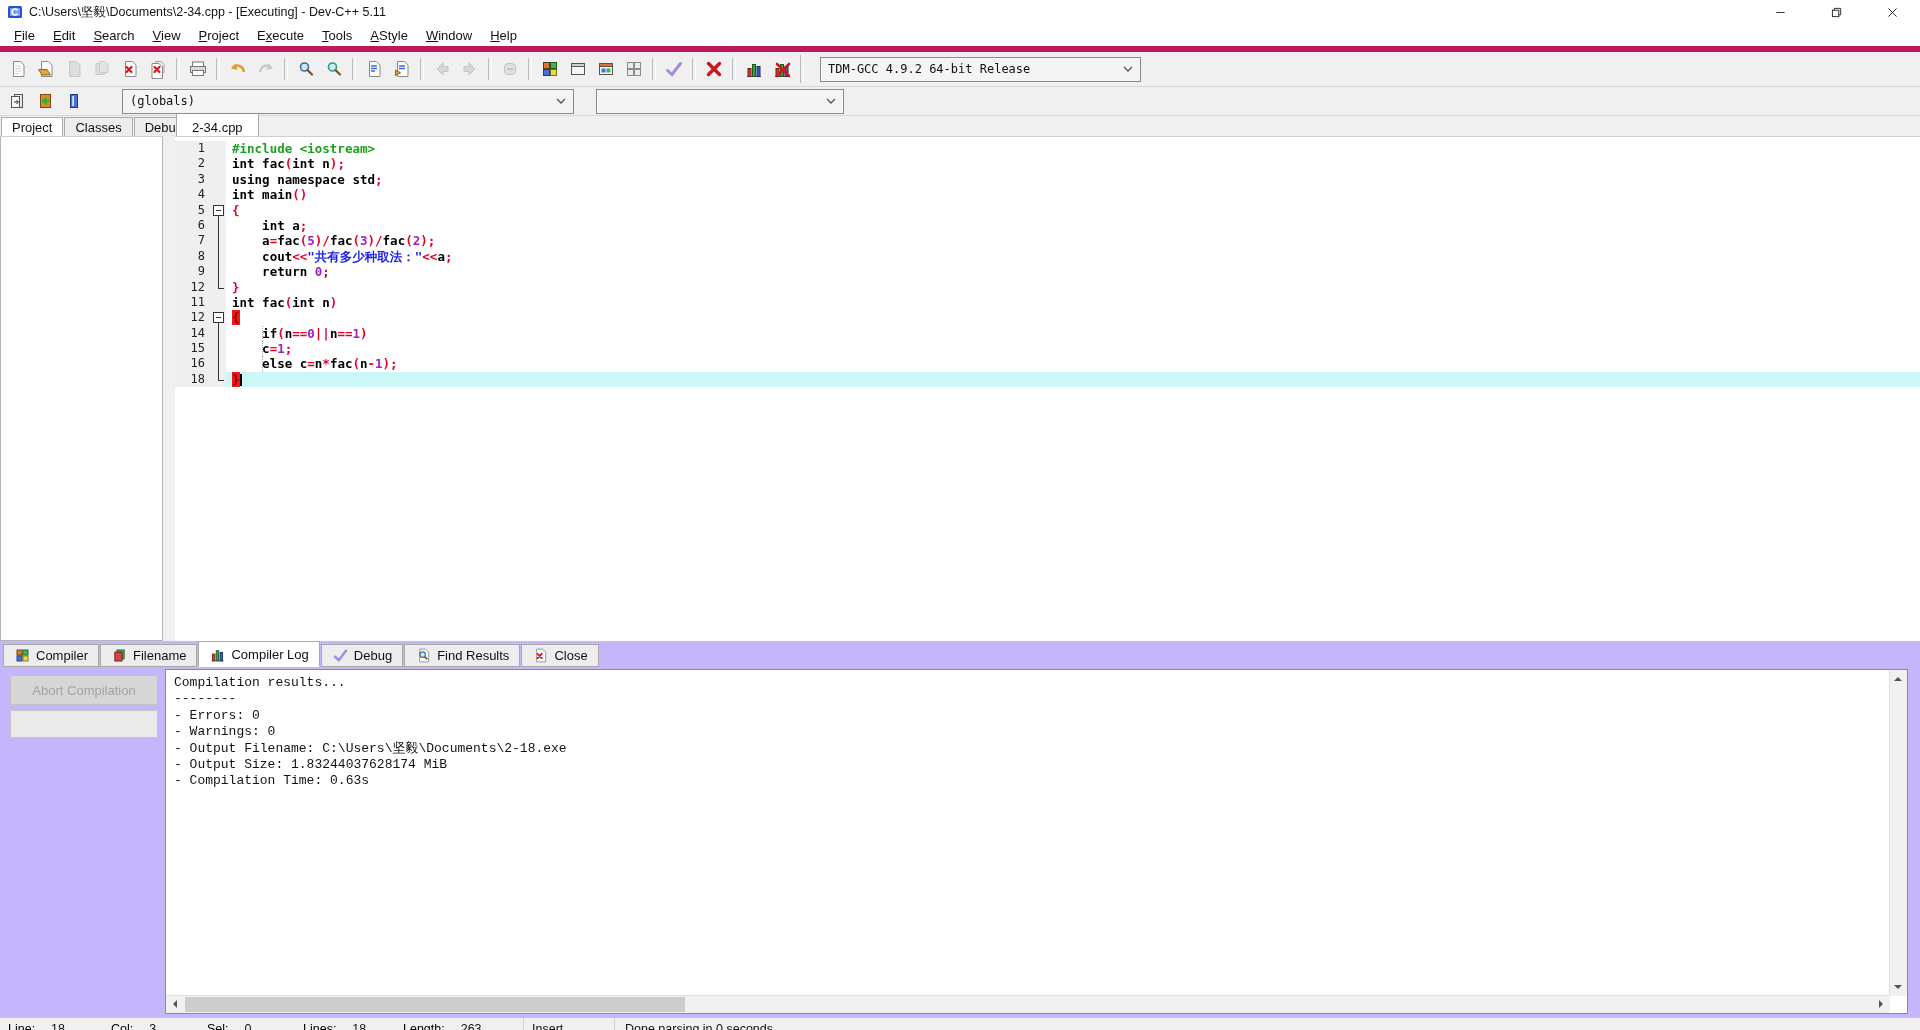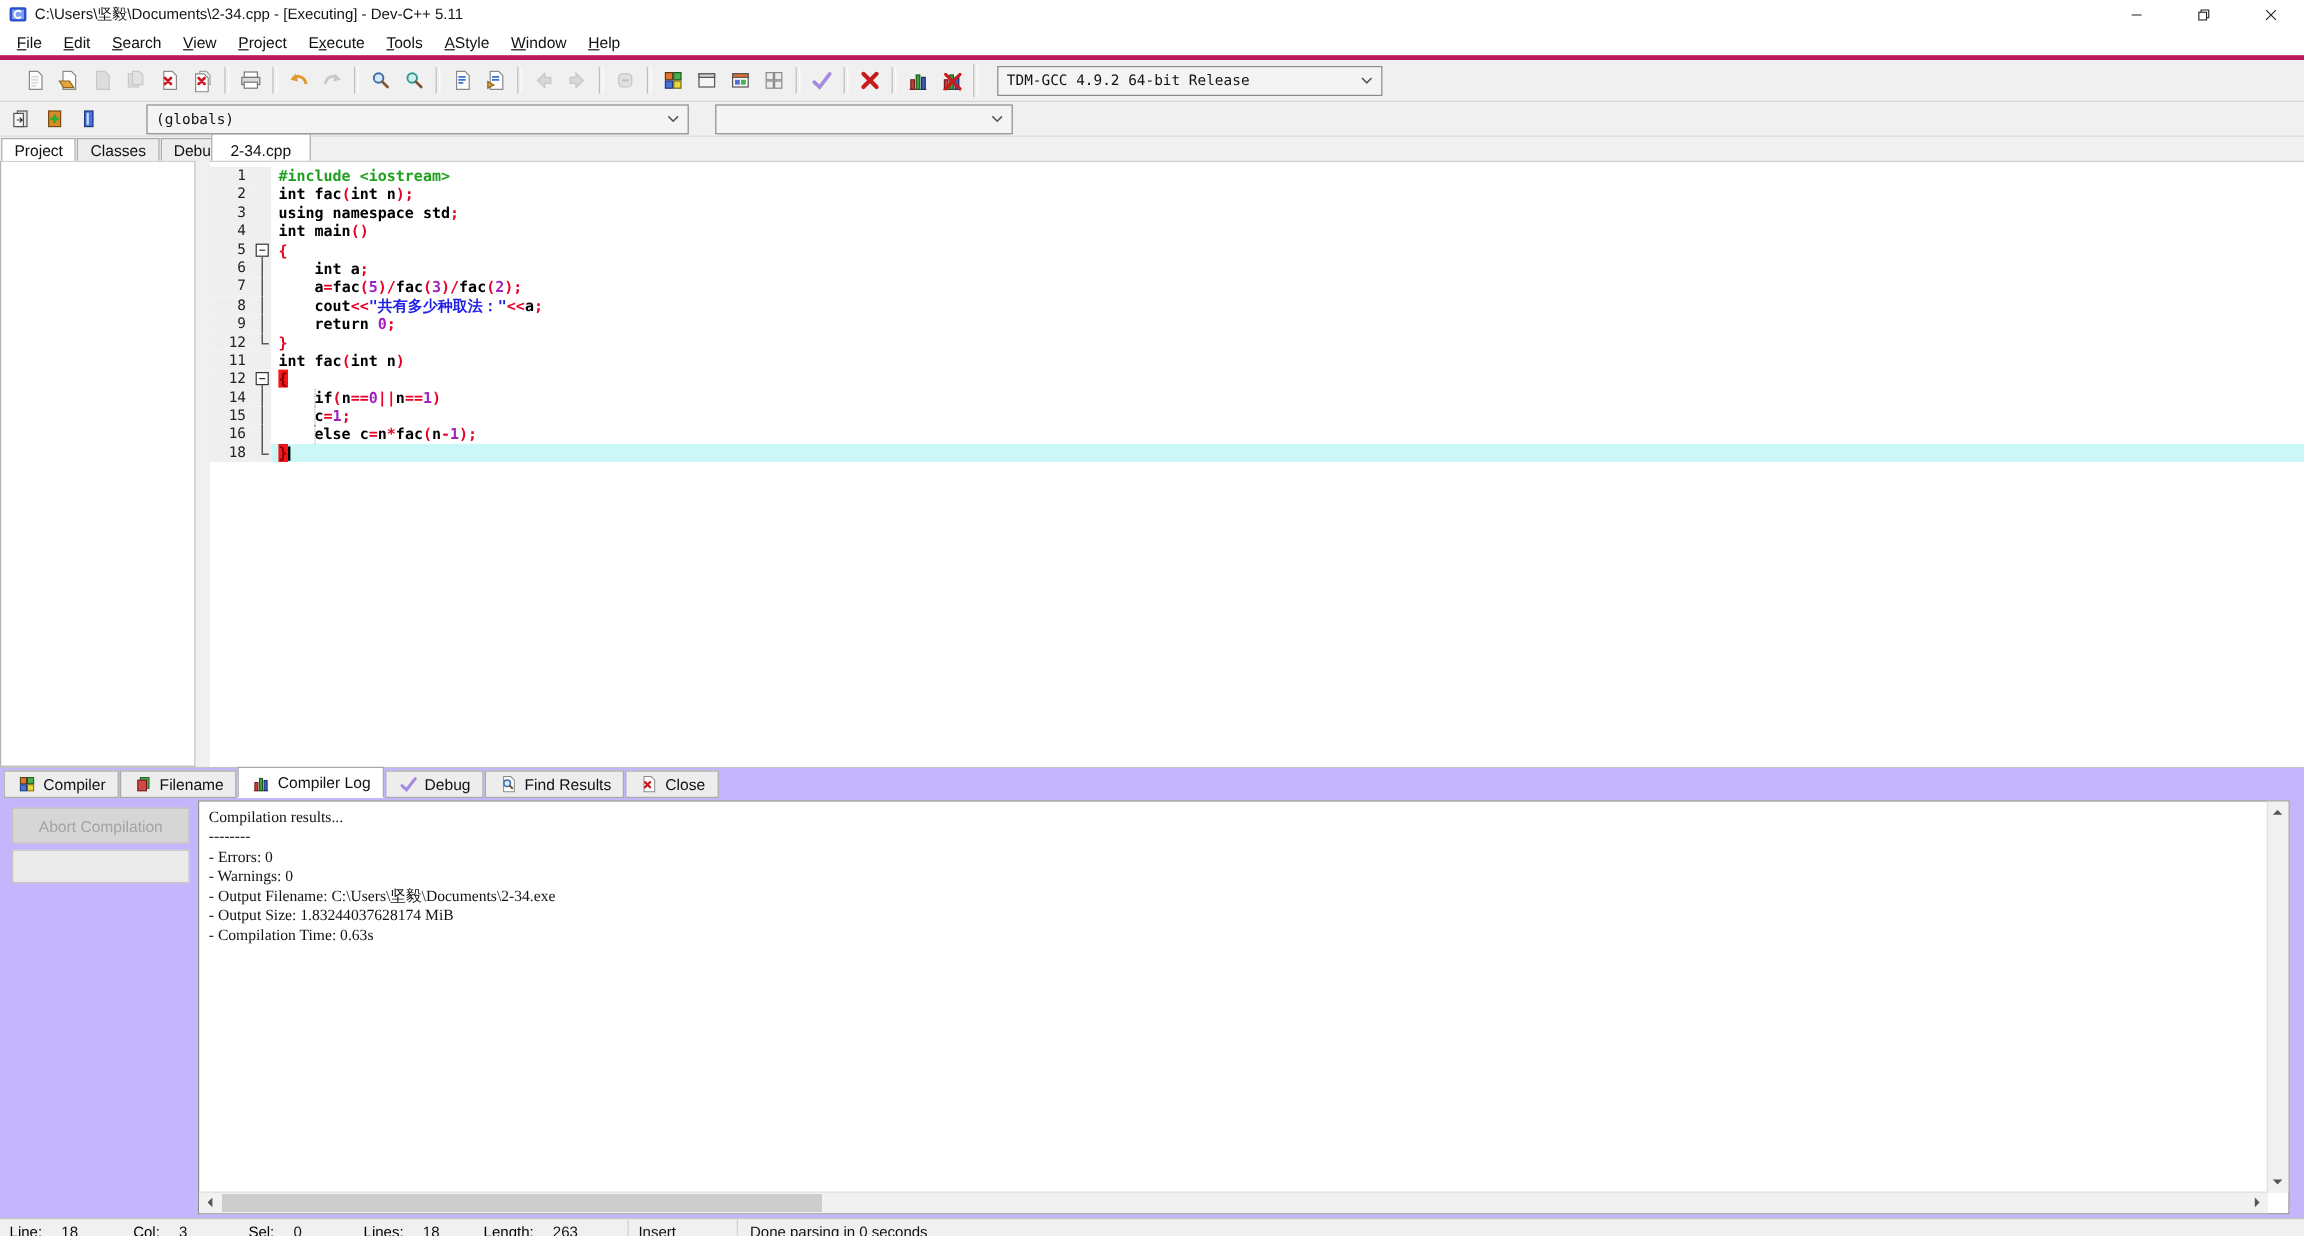--- a/index.html
+++ b/index.html
@@ -11,21 +11,21 @@
   .titlebar .title{font-size:12.5px;color:#141414;white-space:pre}
   .win-controls{margin-left:auto;display:flex;height:100%}
   .win-btn{width:56px;height:100%;display:flex;align-items:center;justify-content:center}
   .win-btn svg{width:11px;height:11px;fill:none;stroke:#222;stroke-width:1}
   
   .menubar{height:22px;background:#fff;display:flex;align-items:center;padding-left:5px}
   .menu-item{padding:2px 9px;font-size:13px;color:#111;white-space:pre}
   .menu-item u{text-decoration:underline}
   
   .toolbar{background:#f0f0f0;display:flex;align-items:center;border-top:1px solid #e2e2e2}
-  .toolbar1{height:34px;padding-left:15px;border-top:4px solid #be185d}
+  .toolbar1{height:34px;padding-left:4px;border-top:6px solid #be185d}
   .toolbar2{height:28px;padding-left:4px;border-top:1px solid #d8d8d8;border-bottom:1px solid #d8d8d8}
   .tb-group{display:flex;align-items:center}
   .tb-btn{width:26px;height:26px;display:flex;align-items:center;justify-content:center;border:1px solid transparent;border-radius:2px}
   .tb-btn svg{width:20px;height:20px}
   .tb-btn.disabled{filter:grayscale(1) opacity(.5)}
   .tb-sep{width:2px;align-self:stretch;margin:3px 4px;border-left:1px solid #bdbdbd;border-right:1px solid #fdfdfd}
   .combo{height:23px;border:1px solid #8a8a8a;background:#f4f4f4;display:flex;align-items:center;font-family:"DejaVu Sans Mono",monospace;font-size:12px;padding:0 7px;position:relative;white-space:pre}
   .combo .chev{margin-left:auto;width:10px;height:6px}
   .combo-compiler{width:305px;margin-left:12px}
   .combo-scope{width:436px;margin-left:34px}
@@ -67,21 +67,21 @@
   
   .bottom{height:375px;background:#c4b5fd;border-top:1px solid #c4c4c4}
   .btabs{height:25px;display:flex;align-items:flex-end;padding-left:3px}
   .btab{display:flex;align-items:center;gap:5px;padding:0 10px;border:1px solid #a8a8a8;background:#ededed;height:21px;font-size:13px;margin-right:1px}
   .btab.active{background:#fff;height:24px;border-bottom:1px solid #fff;position:relative;z-index:2}
   .btab svg{width:17px;height:17px}
   .bottom-content{position:relative;height:349px}
   .abort-btn{position:absolute;left:10px;top:8px;width:146px;height:28px;background:#d6d6d6;color:#a3a3a3;border:1px solid #c2c2c2;display:flex;align-items:center;justify-content:center;font-size:13px}
   .progress{position:absolute;left:10px;top:43px;width:146px;height:26px;background:#eaeaea;border:1px solid #c2c2c2}
   .logbox{position:absolute;left:165px;top:2px;right:12px;height:343px;background:#fff;border:1px solid #8c8c8c}
-  .log-content{position:absolute;left:8px;top:5px;right:22px;bottom:22px;font-family:Liberation Serif, serif;font-size:13px;line-height:16.4px;color:#131313;white-space:pre;overflow:hidden}
+  .log-content{position:absolute;left:8px;top:5px;right:22px;bottom:22px;font-family:Liberation Mono, monospace;font-size:13px;line-height:16.4px;color:#131313;white-space:pre;overflow:hidden}
   .vscroll{position:absolute;top:0;right:0;width:17px;bottom:17px;background:#f1f1f1;border-left:1px solid #e0e0e0}
   .hscroll{position:absolute;left:0;right:17px;bottom:0;height:17px;background:#f1f1f1;border-top:1px solid #e0e0e0}
   .hthumb{position:absolute;left:19px;top:1px;height:15px;width:29%;background:#cdcdcd}
   .tri{width:0;height:0;border:4px solid transparent;position:absolute}
   .tri-up{border-bottom-color:#555;left:4px;top:3px}
   .tri-down{border-top-color:#555;left:4px;bottom:3px}
   .tri-left{border-right-color:#555;left:3px;top:4px}
   .tri-right{border-left-color:#555;right:3px;top:4px}
   
   .statusbar{height:21px;background:#f0f0f0;border-top:1px solid #c8c8c8;display:flex;align-items:center;font-size:12.5px}
@@ -517,21 +517,21 @@
             <path d="M6.5 8 l5 5 M11.5 8 l-5 5" stroke="#cc1620" stroke-width="2.2" stroke-linecap="round"></path>
           </svg>
         </span>
         <span>Close</span>
       </div>
     </div>
   <div class="bottom-content">
     <div class="abort-btn">Abort Compilation</div>
     <div class="progress"></div>
     <div class="logbox">
-      <div class="log-content"><div>Compilation results...</div><div>--------</div><div>- Errors: 0</div><div>- Warnings: 0</div><div>- Output Filename: C:\Users\坚毅\Documents\2-34.exe</div><div>- Output Size: 1.83244037628174 MiB</div><div>- Compilation Time: 0.63s</div></div>
+      <div class="log-content"><div>Compilation results...</div><div>--------</div><div>- Errors: 0</div><div>- Warnings: 0</div><div>- Output Filename: C:\Users\坚毅\Documents\2-18.exe</div><div>- Output Size: 1.83244037628174 MiB</div><div>- Compilation Time: 0.63s</div></div>
       <div class="vscroll">
         <span class="tri tri-up"></span>
         <span class="tri tri-down"></span>
       </div>
       <div class="hscroll">
         <span class="tri tri-left"></span>
         <span class="tri tri-right"></span>
         <span class="hthumb"></span>
       </div>
     </div>

